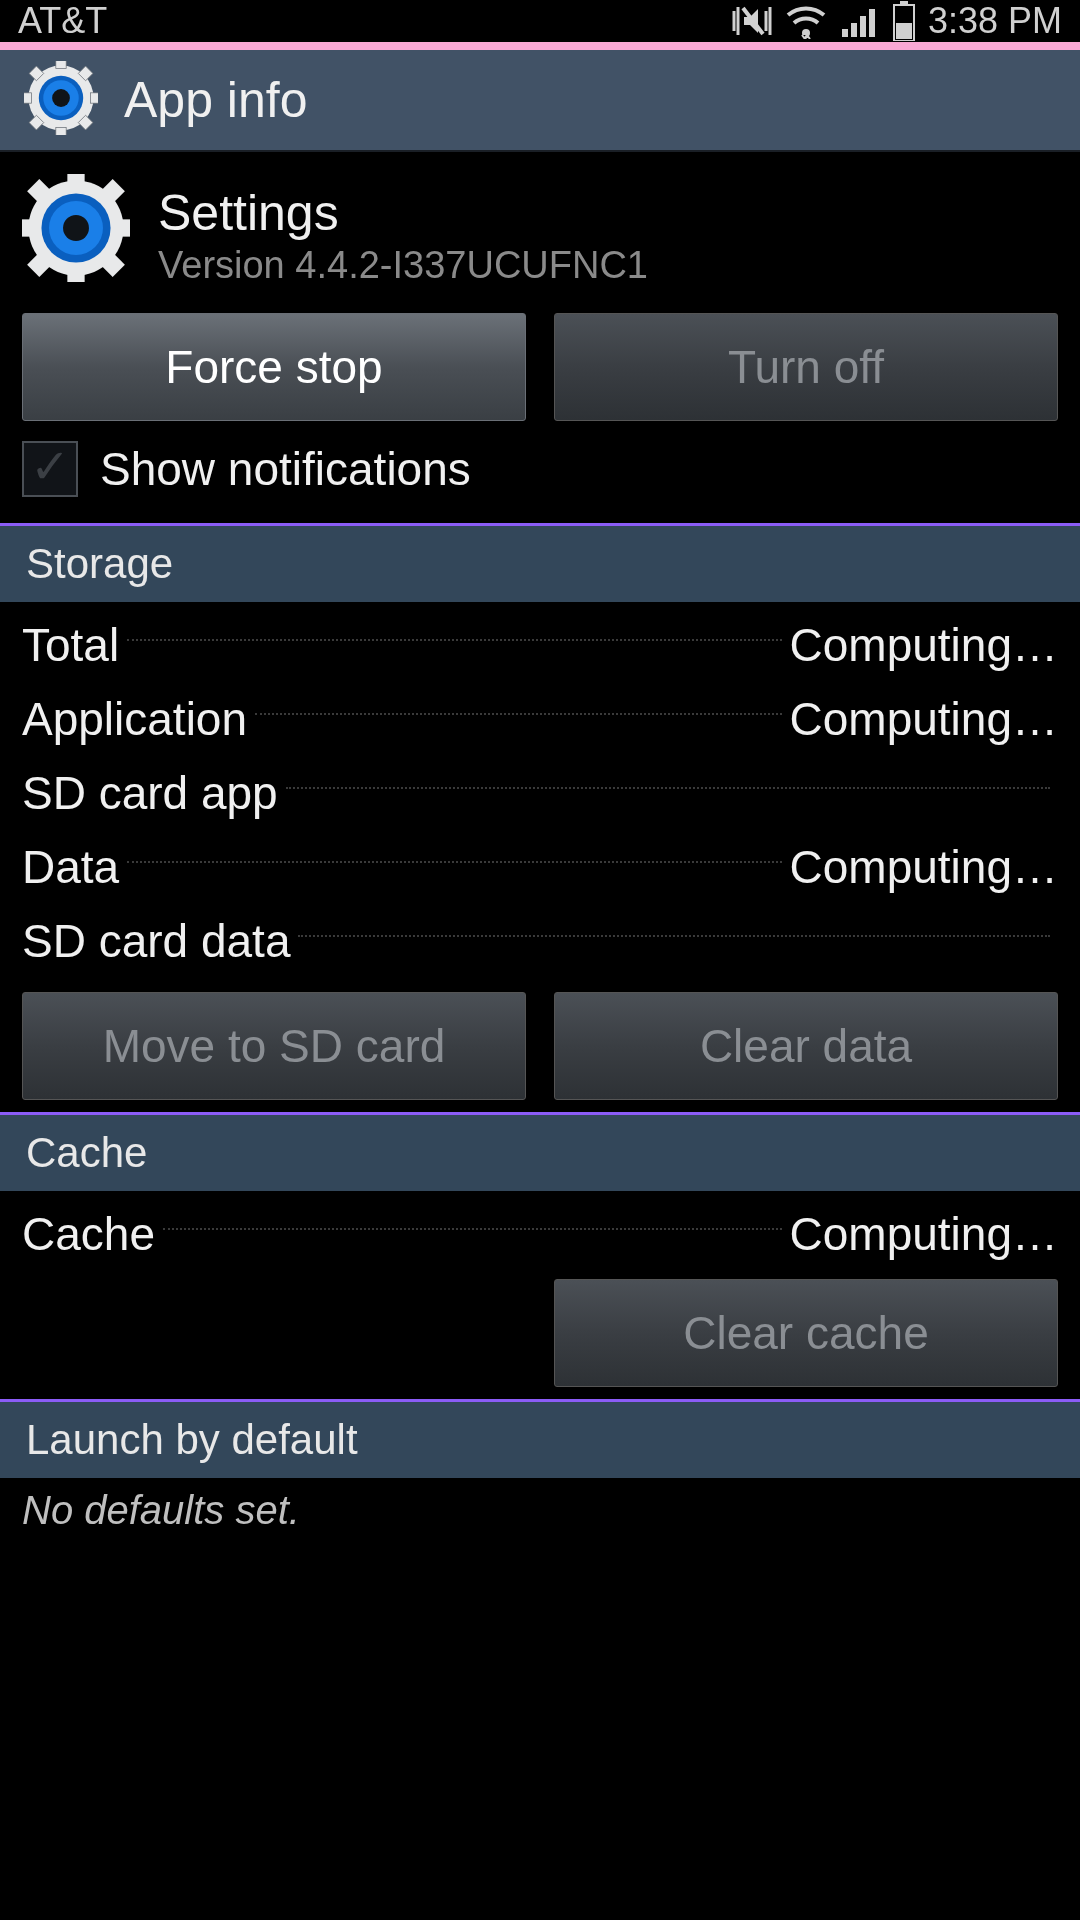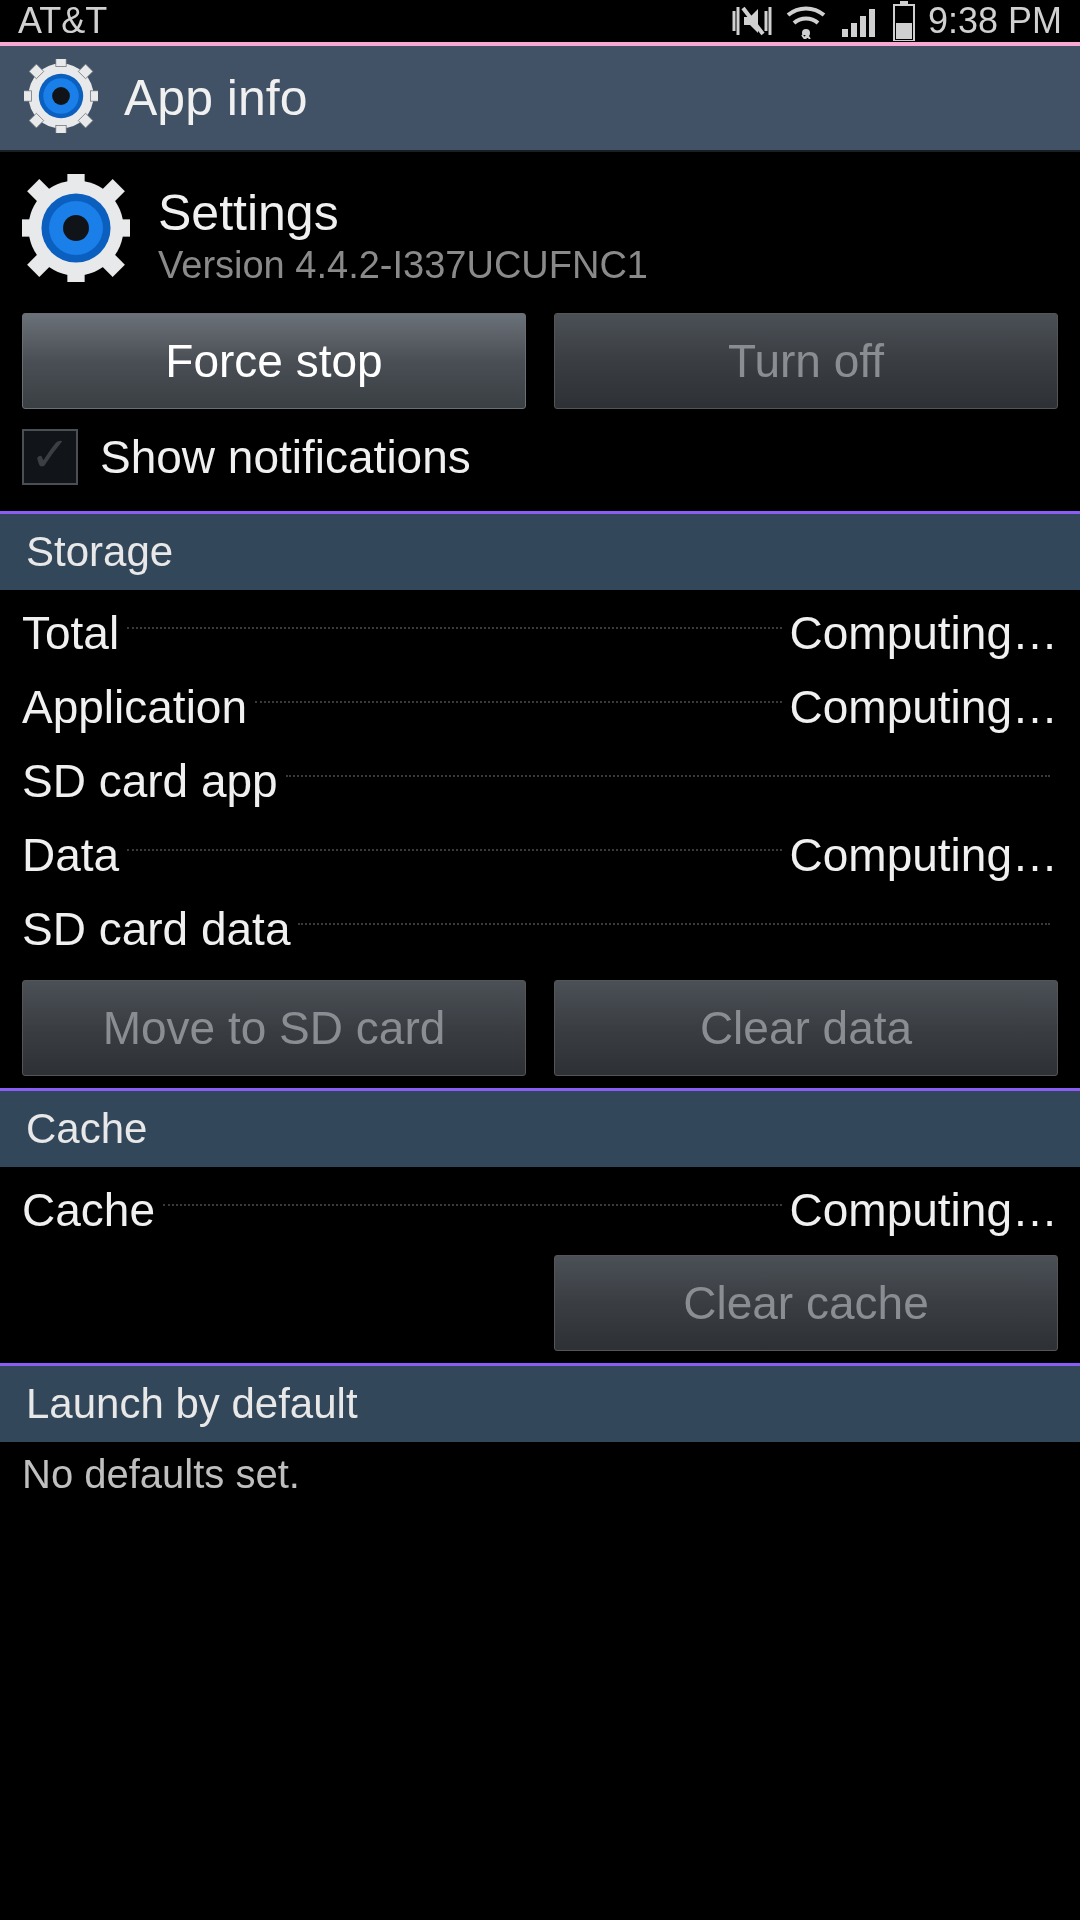--- a/index.html
+++ b/index.html
@@ -23,21 +23,21 @@
     font-size: 36px;
     color: #d0d0d0;
   }
   .status-right { display: flex; align-items: center; gap: 12px; }
   .status-icon { display: inline-flex; align-items: center; }
 
   
   .title-bar {
     height: 110px;
     background: #415266;
-    border-top: 4px solid #f9a8d4;
+    border-top: 8px solid #f9a8d4;
     border-bottom: 2px solid #1a1f26;
     display: flex;
     align-items: center;
     padding: 0 24px;
     gap: 26px;
   }
   .title-text {
     font-size: 50px;
     color: #f0f0f0;
     font-weight: 400;
@@ -57,21 +57,21 @@
   .app-version { font-size: 38px; color: #8a8a8a; margin-top: 2px; }
 
   
   .btn-row {
     display: flex;
     gap: 28px;
     padding: 18px 22px 12px 22px;
   }
   .btn {
     flex: 1;
-    height: 96px;
+    height: 108px;
     display: flex;
     align-items: center;
     justify-content: center;
     font-size: 46px;
     border: 1px solid #6a6f76;
     background: linear-gradient(#6b7178, #4a4f55 50%, #3a3f44);
     color: #fff;
     border-radius: 3px;
   }
   .btn.disabled {
@@ -127,20 +127,21 @@
     flex: 1;
     border-bottom: 2px dotted #3a3a3a;
     margin: 0 8px 10px 8px;
   }
   .kv-value { font-size: 46px; color: #f0f0f0; }
 
   .defaults-text {
     font-size: 40px;
     color: #bfbfbf;
     padding: 8px 22px 0 22px;
+    font-style: italic;
   }
 </style>
 </head>
 <body>
 
 <div class="status-bar">
   <span>AT&amp;T</span>
   <div class="status-right">
     <span class="status-icon">
       <svg width="40" height="36" viewBox="0 0 40 36">
@@ -165,21 +166,21 @@
           <rect x="29" y="6" width="6" height="28" fill="#d0d0d0"></rect>
         </svg>
     </span>
     <span class="status-icon">
       <svg width="24" height="40" viewBox="0 0 24 40">
           <rect x="8" y="0" width="8" height="4" fill="#d0d0d0"></rect>
           <rect x="2" y="4" width="20" height="36" fill="none" stroke="#d0d0d0" stroke-width="2"></rect>
           <rect x="4" y="22" width="16" height="16" fill="#d0d0d0"></rect>
         </svg>
     </span>
-    <span>9:38 PM</span>
+    <span>3:38 PM</span>
   </div>
 </div>
 
 <div class="title-bar">
   <span class="gear-small">
     <svg viewBox="0 0 100 100">
       <g transform="translate(50,50)">
         <circle r="44" fill="#e8e9ea"></circle>
         <g fill="#e8e9ea" stroke="#6a6f76" stroke-width="1">
           <rect x="-7" y="-54" width="14" height="14"></rect>

